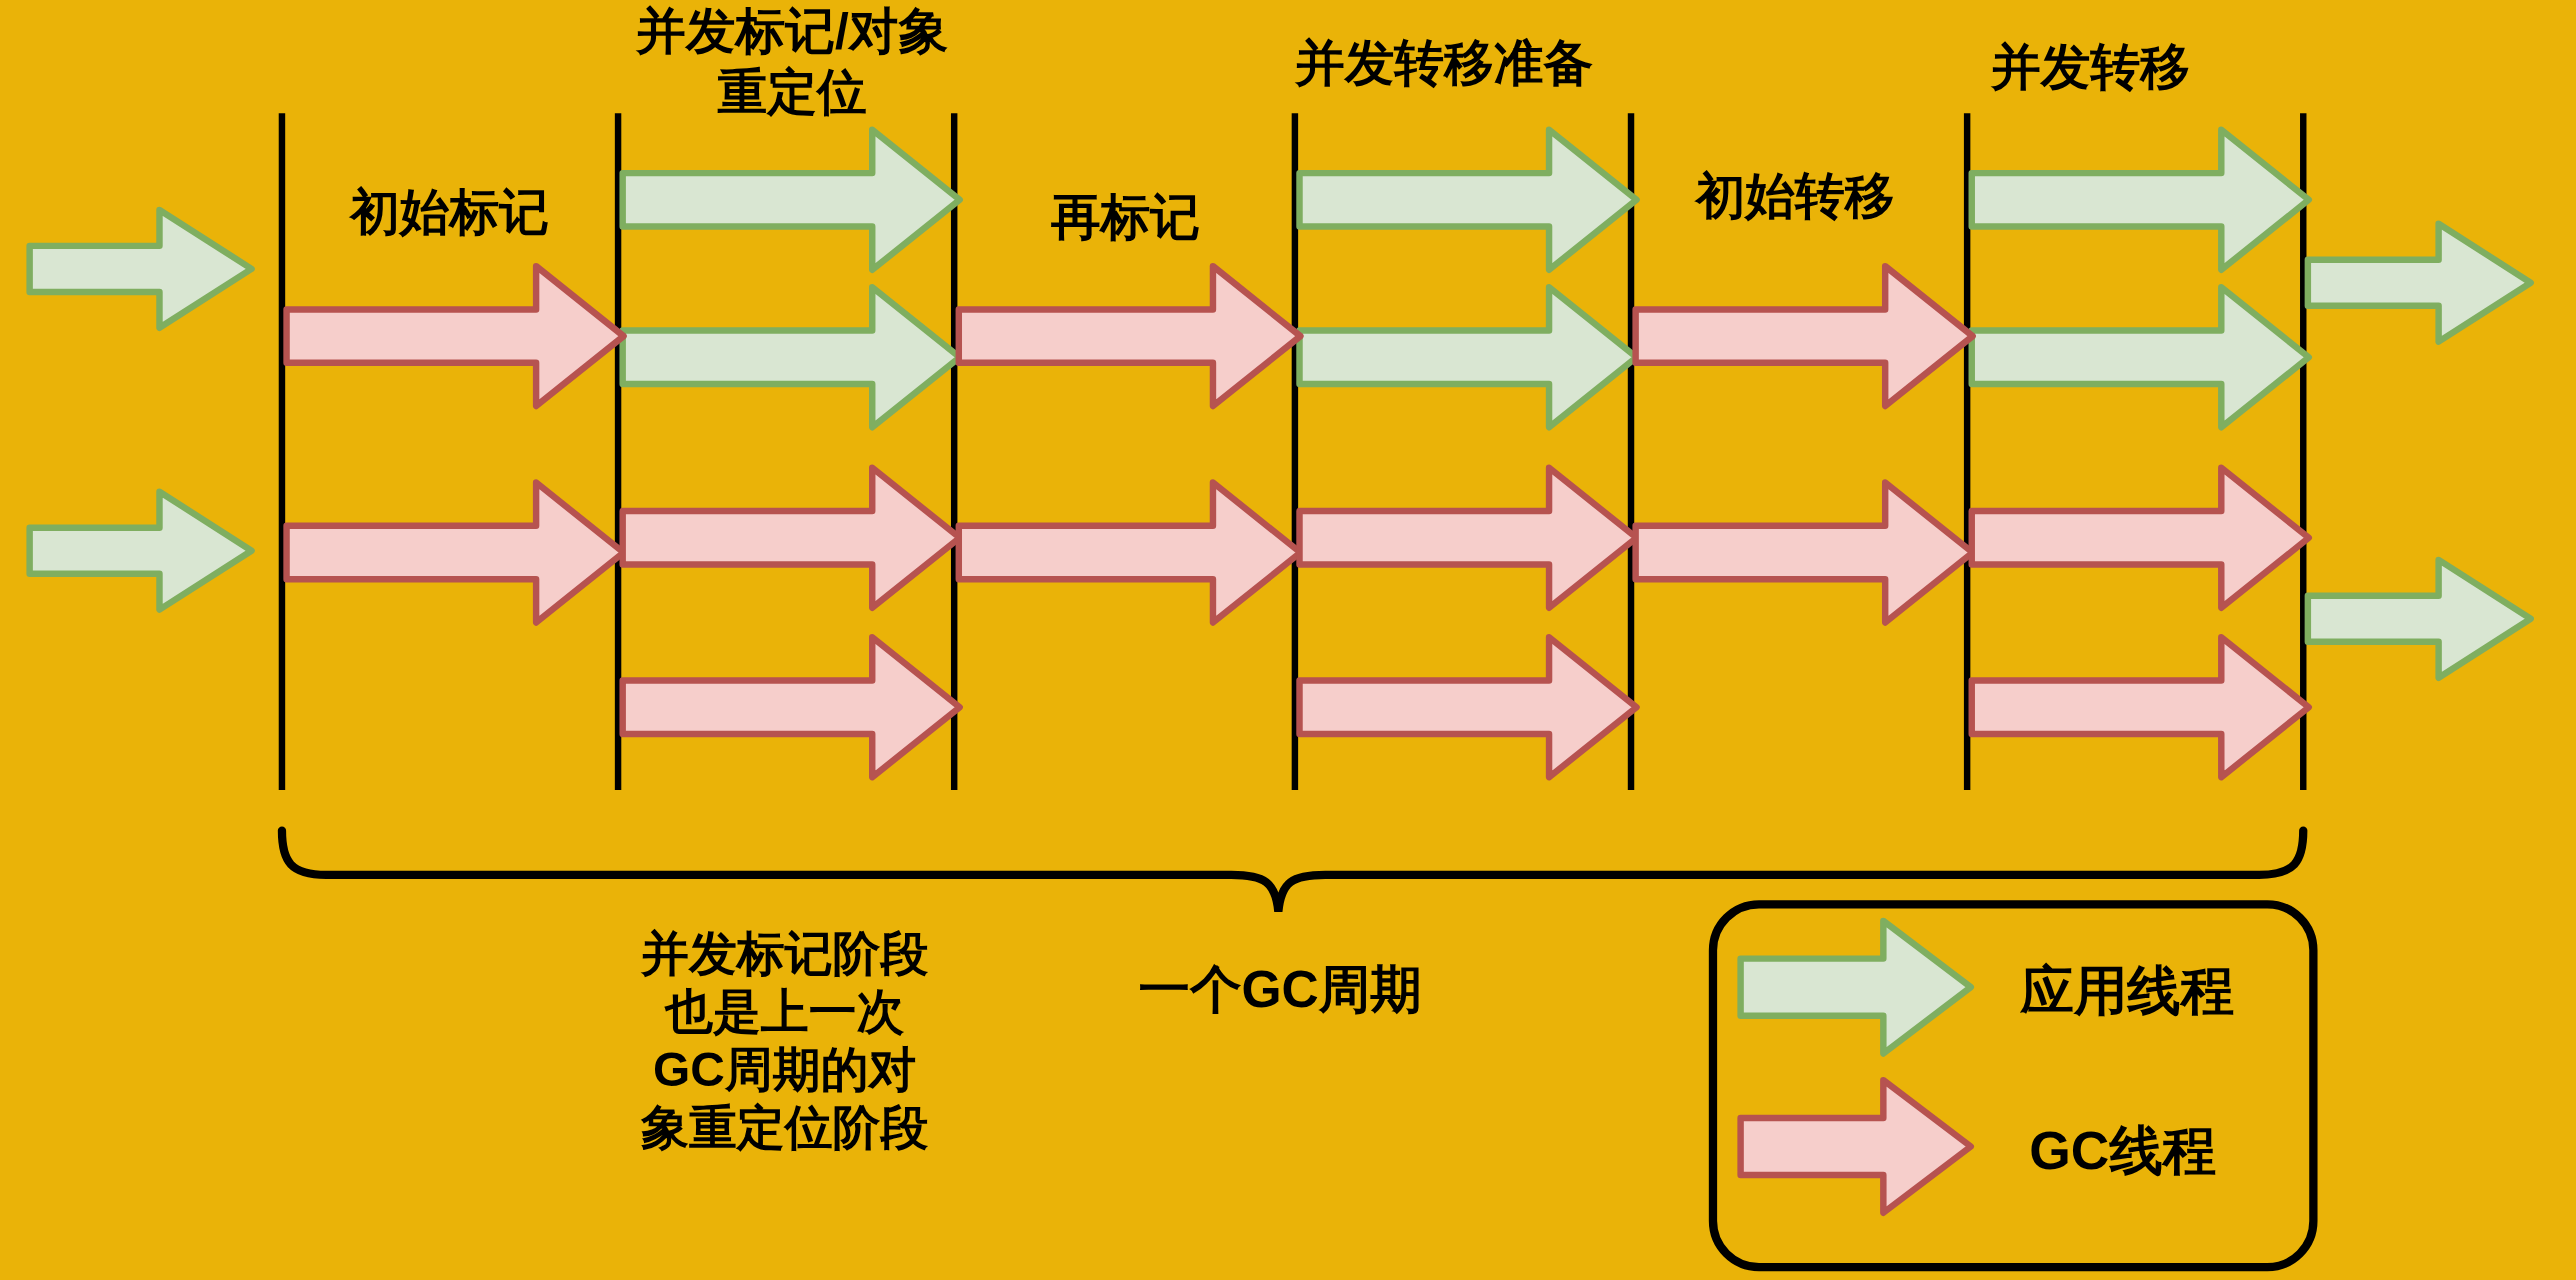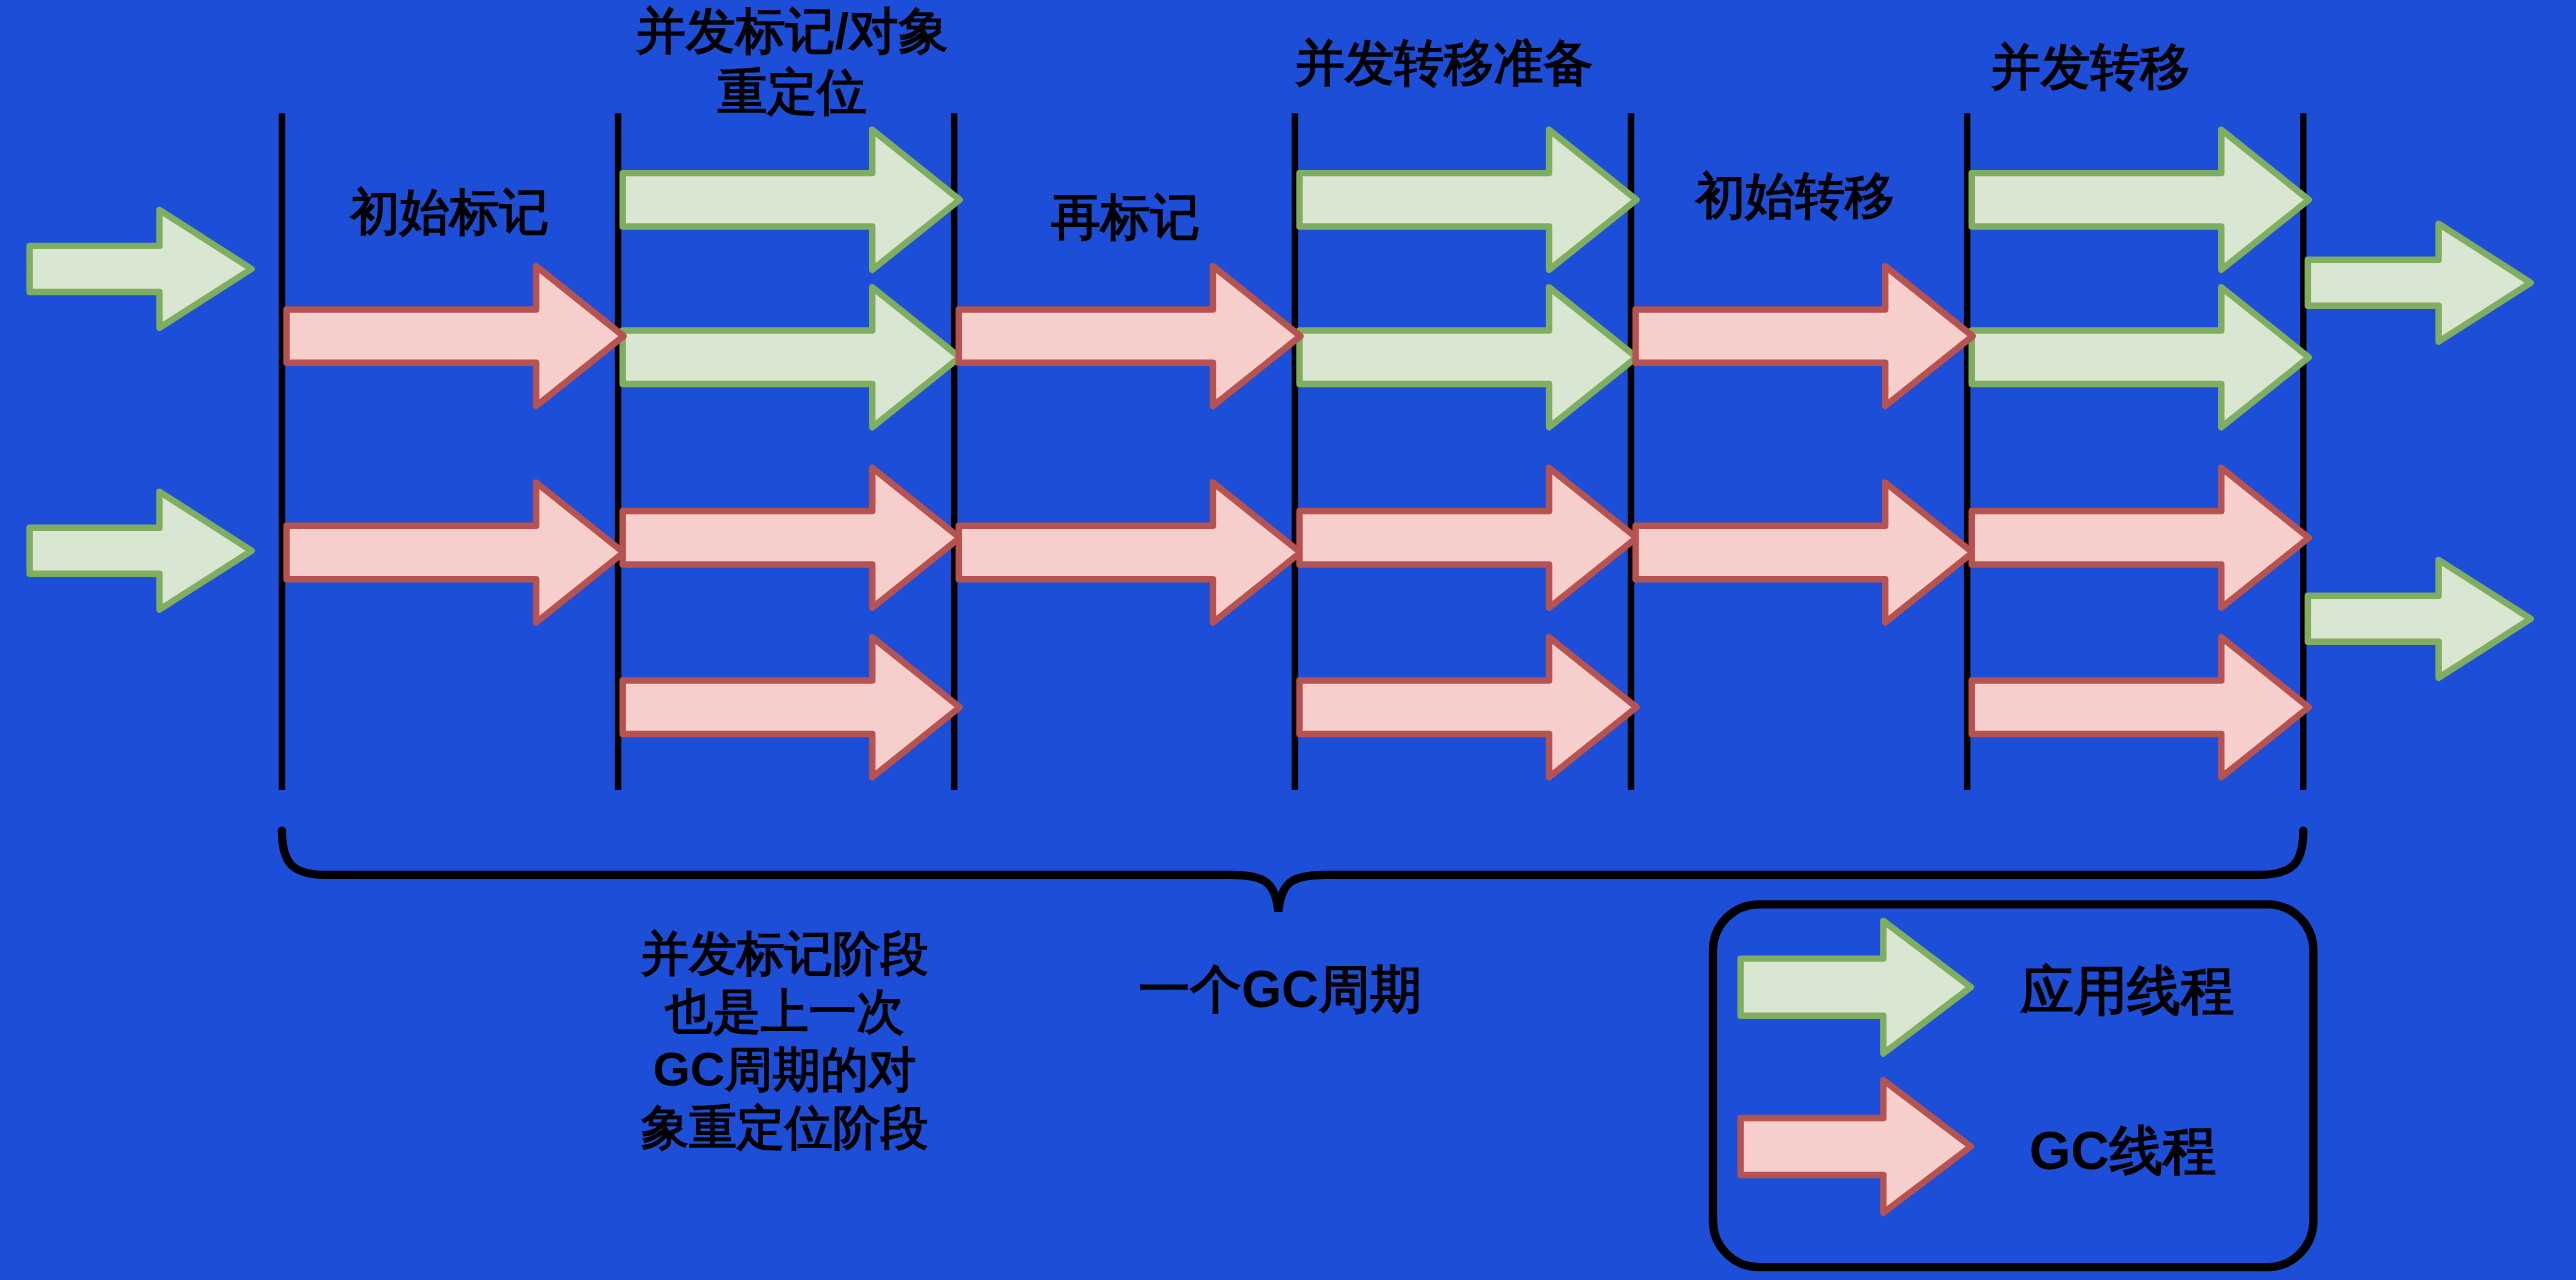--- a/index.html
+++ b/index.html
@@ -1,16 +1,16 @@
 <!DOCTYPE html>
 <html style="--app_thread_fill: #d9e6d2; --app_thread_stroke: #7fae60; --gc_thread_fill: #f6cecb; --gc_thread_stroke: #b65350; --ink: #000000;font-size:14.7px"><head>
 <meta charset="utf-8">
 <style>
   html,body{margin:0;padding:0;background:#ffffff;}
-  .canvas{width:2576px;height:1280px;background:#1d4ed8;position:relative;overflow:hidden;}
+  .canvas{width:2576px;height:1280px;background:#eab308;position:relative;overflow:hidden;}
   svg{display:block;}
   .arrow-app{fill:var(--app_thread_fill,#d9e6d2);stroke:var(--app_thread_stroke,#7fae60);stroke-width:7;stroke-linejoin:round;stroke-linecap:round;}
   .arrow-gc{fill:var(--gc_thread_fill,#f6cecb);stroke:var(--gc_thread_stroke,#b65350);stroke-width:7;stroke-linejoin:round;stroke-linecap:round;}
   .boundary{stroke:var(--ink,#000);stroke-width:7;stroke-linecap:butt;}
   .brace{stroke:var(--ink,#000);stroke-width:9;fill:none;stroke-linecap:round;}
   .legend-box{fill:none;stroke:var(--ink,#000);stroke-width:9;}
   text{font-family:"Liberation Sans","DejaVu Sans",sans-serif;font-weight:700;fill:var(--ink,#000);text-anchor:middle;}
   .t54{font-size:54px;}
   .t52{font-size:52px;}
   .t56{font-size:56px;}

